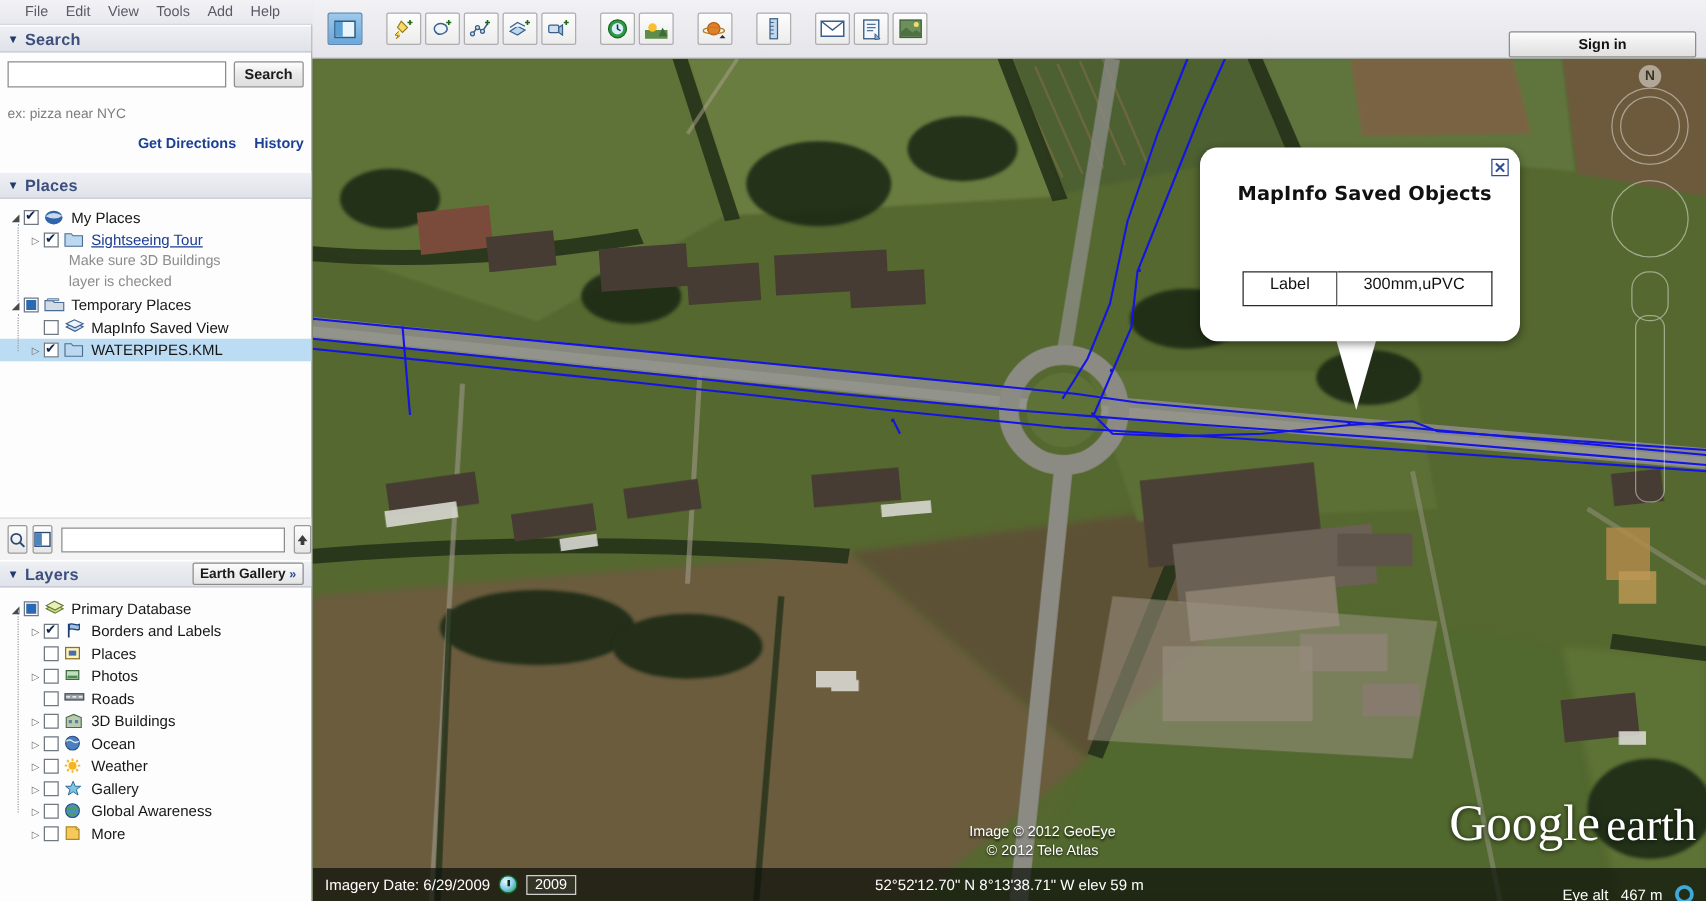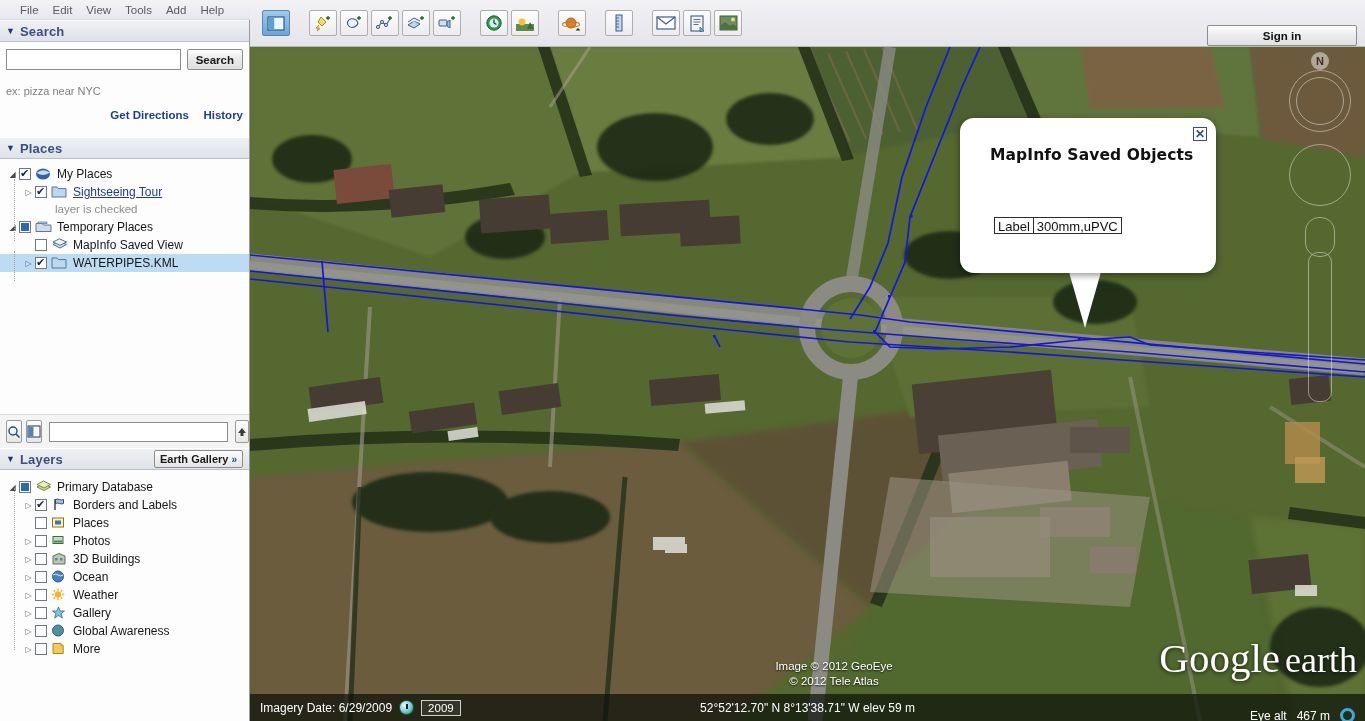--- a/index.html
+++ b/index.html
@@ -130,21 +130,21 @@
     position: absolute; left: 710px; top: 71px; width: 256px; height: 155px;
     background: #fff; border-radius: 14px; box-shadow: 0 2px 7px rgba(0,0,0,.45);
   }
   .balloon-title {
     position: absolute; left: 30px; top: 28px;
     font-size: 15.5px; font-weight: bold; color: #111;
     font-family: "DejaVu Sans", sans-serif; letter-spacing: .1px;
   }
   .attr-table { position: absolute; left: 34px; top: 99px; display: flex; }
   .attr-cell {
-    border: 1px solid #2b2b2b; padding: 0 3px; height: 17px; line-height: 18px;
+    border: 1px solid #2b2b2b; padding: 0 21px; height: 28px; line-height: 18px;
     font-size: 13px; color: #111; background: #fff;
   }
   .attr-cell + .attr-cell { border-left: none; }
   .balloon-tail {
     position: absolute; left: 819px; top: 225px; width: 0; height: 0;
     border-left: 16px solid transparent; border-right: 16px solid transparent;
     border-top: 56px solid #fff;
   }
   .balloon-close {
     position: absolute; right: 9px; top: 9px; width: 14px; height: 14px;
@@ -256,20 +256,21 @@
       <div class="trow" style="padding-left:22px;">
         <span class="arrow">▷</span>
         <span class="cb on"></span>
         <span class="ico">
           <svg width="16" height="13" viewBox="0 0 16 13">
               <path d="M1 2h5l1.4 1.6H15V12H1z" fill="#bcd8f0" stroke="#4a6c92" stroke-width=".9"></path>
             </svg>
         </span>
         <span class="lbl link">Sightseeing Tour</span>
       </div>
+      <div class="subtext">Make sure 3D Buildings</div>
       <div class="subtext">layer is checked</div>
 
       <div class="trow">
         <span class="arrow down">◢</span>
         <span class="cb part"></span>
         <span class="ico">
           <svg width="17" height="13" viewBox="0 0 17 13">
               <path d="M1 3.5h6L8.5 5H16v6.5H1z" fill="#d3dce6" stroke="#4a6c92" stroke-width=".9"></path>
               <path d="M3 2h9v1.5H3z" fill="#cfe0f0" stroke="#4a6c92" stroke-width=".7"></path>
             </svg>
@@ -386,20 +387,31 @@
         <span class="cb"></span>
         <span class="ico">
           <svg width="14" height="12" viewBox="0 0 14 12">
               <rect x="2" y="2.5" width="10" height="7" fill="#bfe0bf" stroke="#3f6b3f" stroke-width="1"></rect>
               <rect x="3" y="6.5" width="8" height="2" fill="#4f8a4f"></rect>
             </svg>
         </span>
         <span class="lbl">Photos</span>
       </div>
 
+      <div class="trow" style="padding-left:22px;">
+        <span class="arrow"></span>
+        <span class="cb"></span>
+        <span class="ico">
+          <svg width="17" height="11" viewBox="0 0 17 11">
+              <rect x="1" y="3" width="15" height="5" fill="#9aa0a8" stroke="#3a3f45" stroke-width=".9"></rect>
+              <path d="M2 5.5h3M7 5.5h3M12 5.5h3" stroke="#fff" stroke-width="1"></path>
+            </svg>
+        </span>
+        <span class="lbl">Roads</span>
+      </div>
 
       <div class="trow" style="padding-left:22px;">
         <span class="arrow">▷</span>
         <span class="cb"></span>
         <span class="ico">
           <svg width="16" height="13" viewBox="0 0 16 13">
               <path d="M2 4 8 1.5 14 4v8H2z" fill="#b9ccb0" stroke="#4a6a4a" stroke-width=".9"></path>
               <path d="M4 6h2.5v2.5H4zM9 6h2.5v2.5H9z" fill="#5b7f9c"></path>
             </svg>
         </span>

